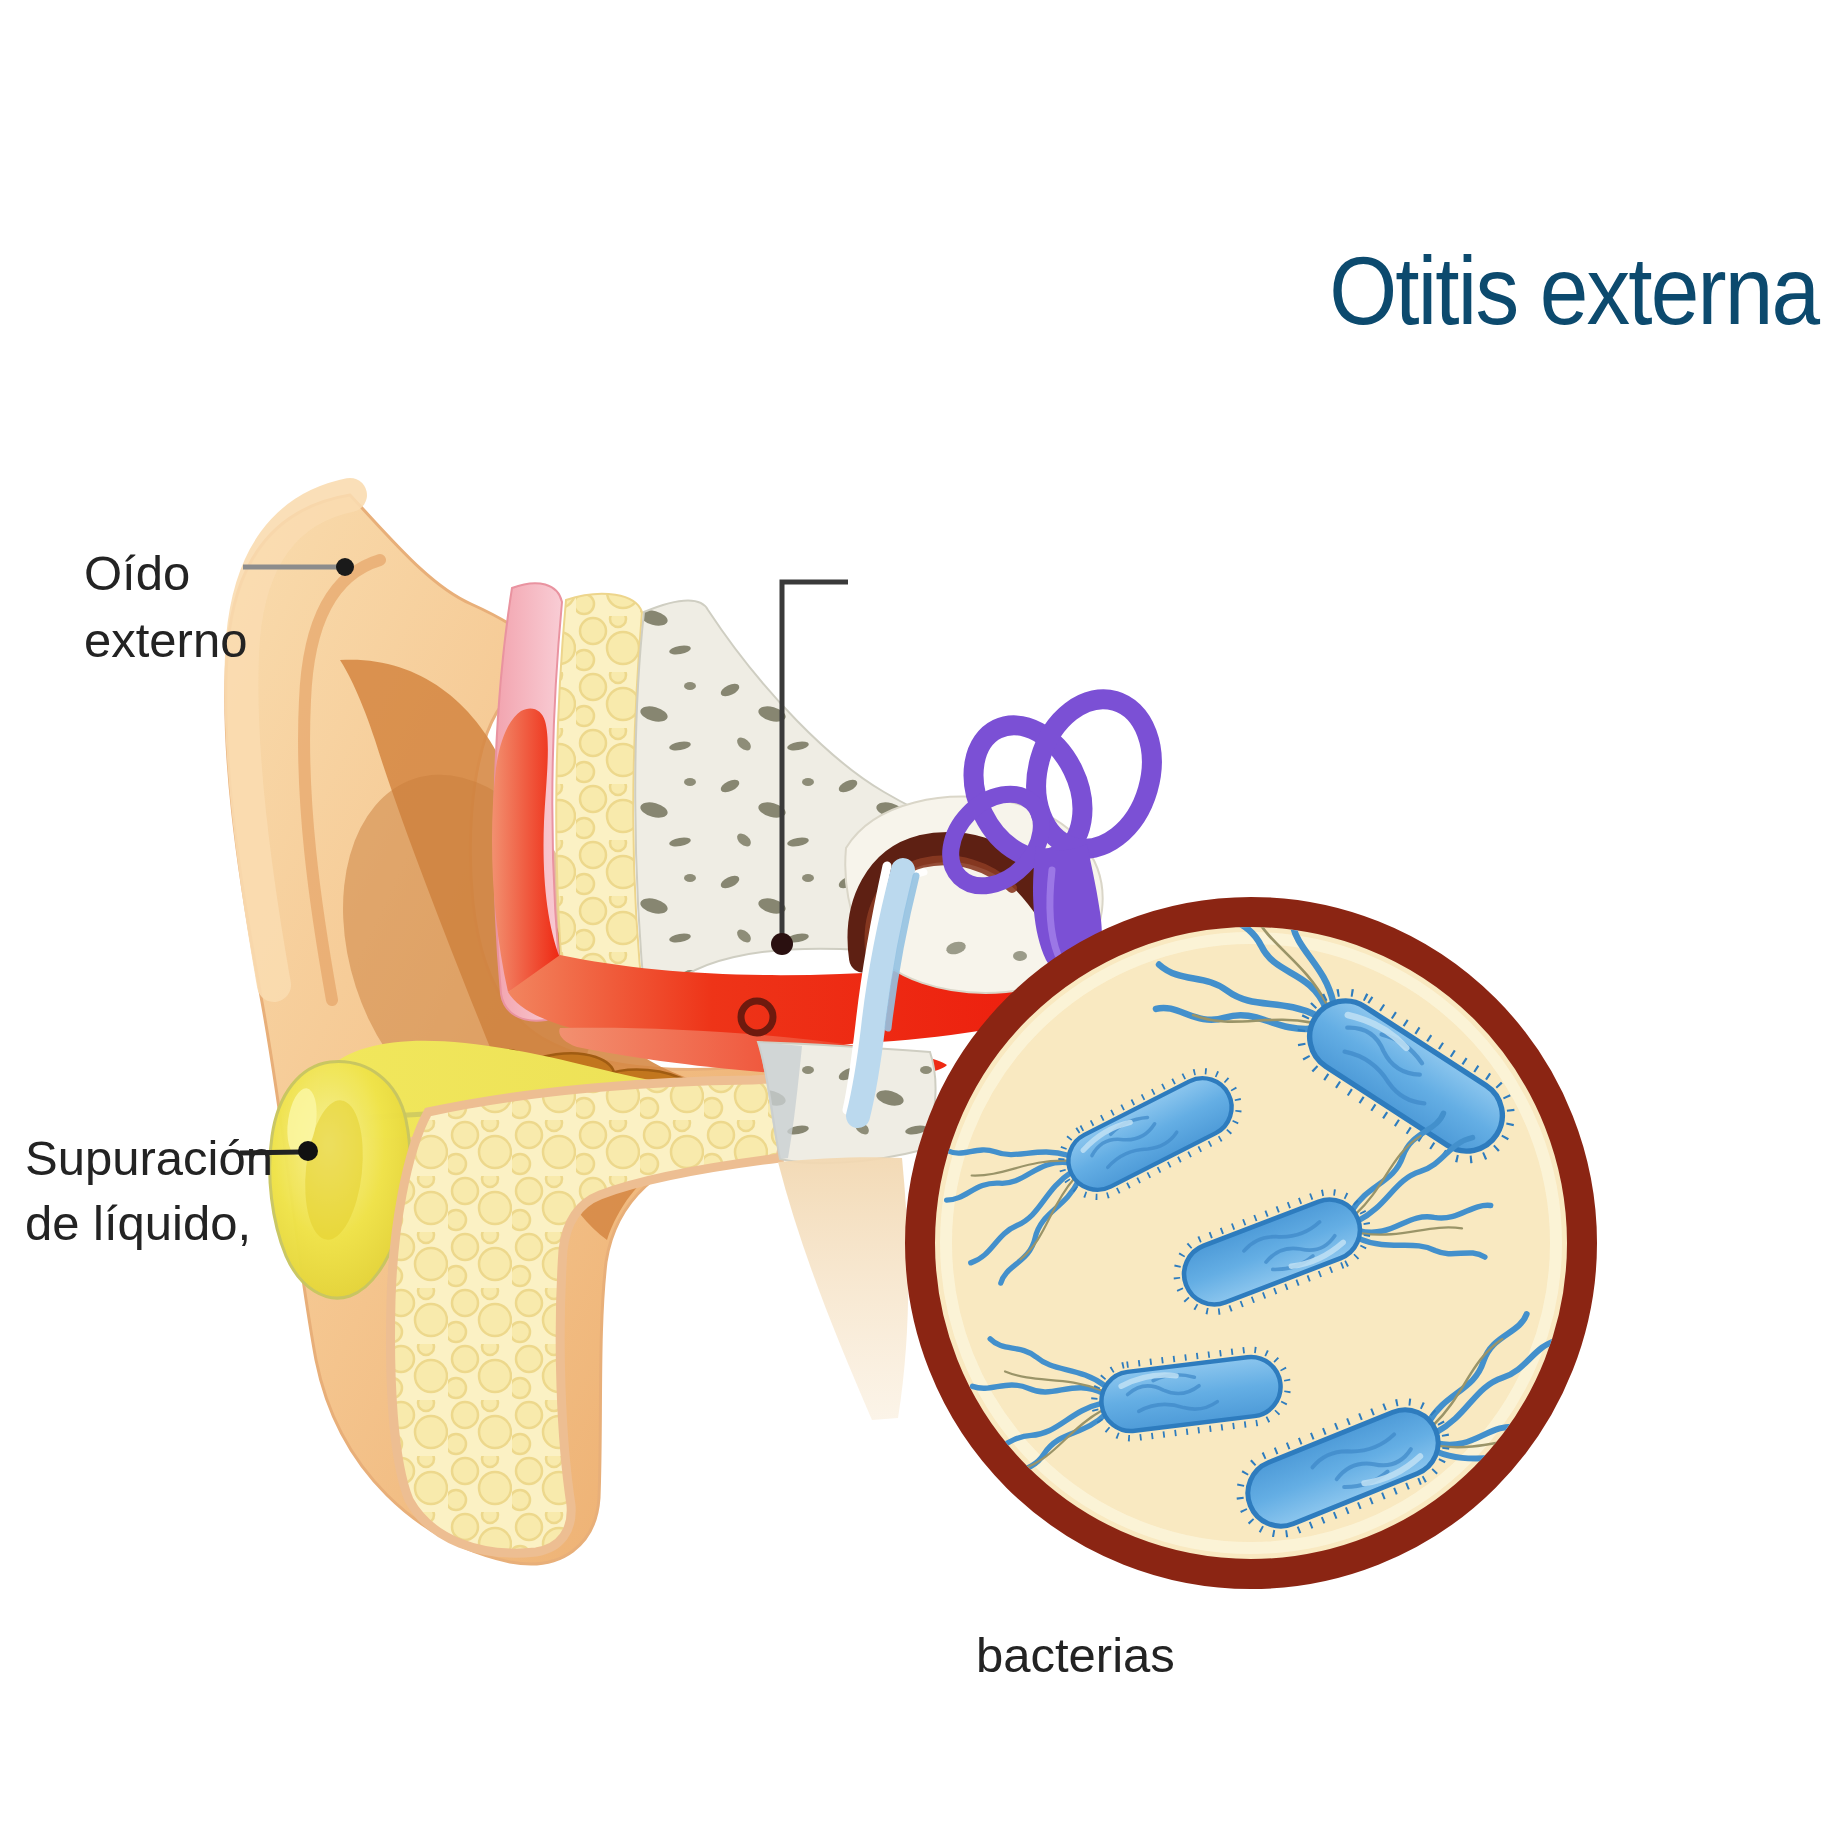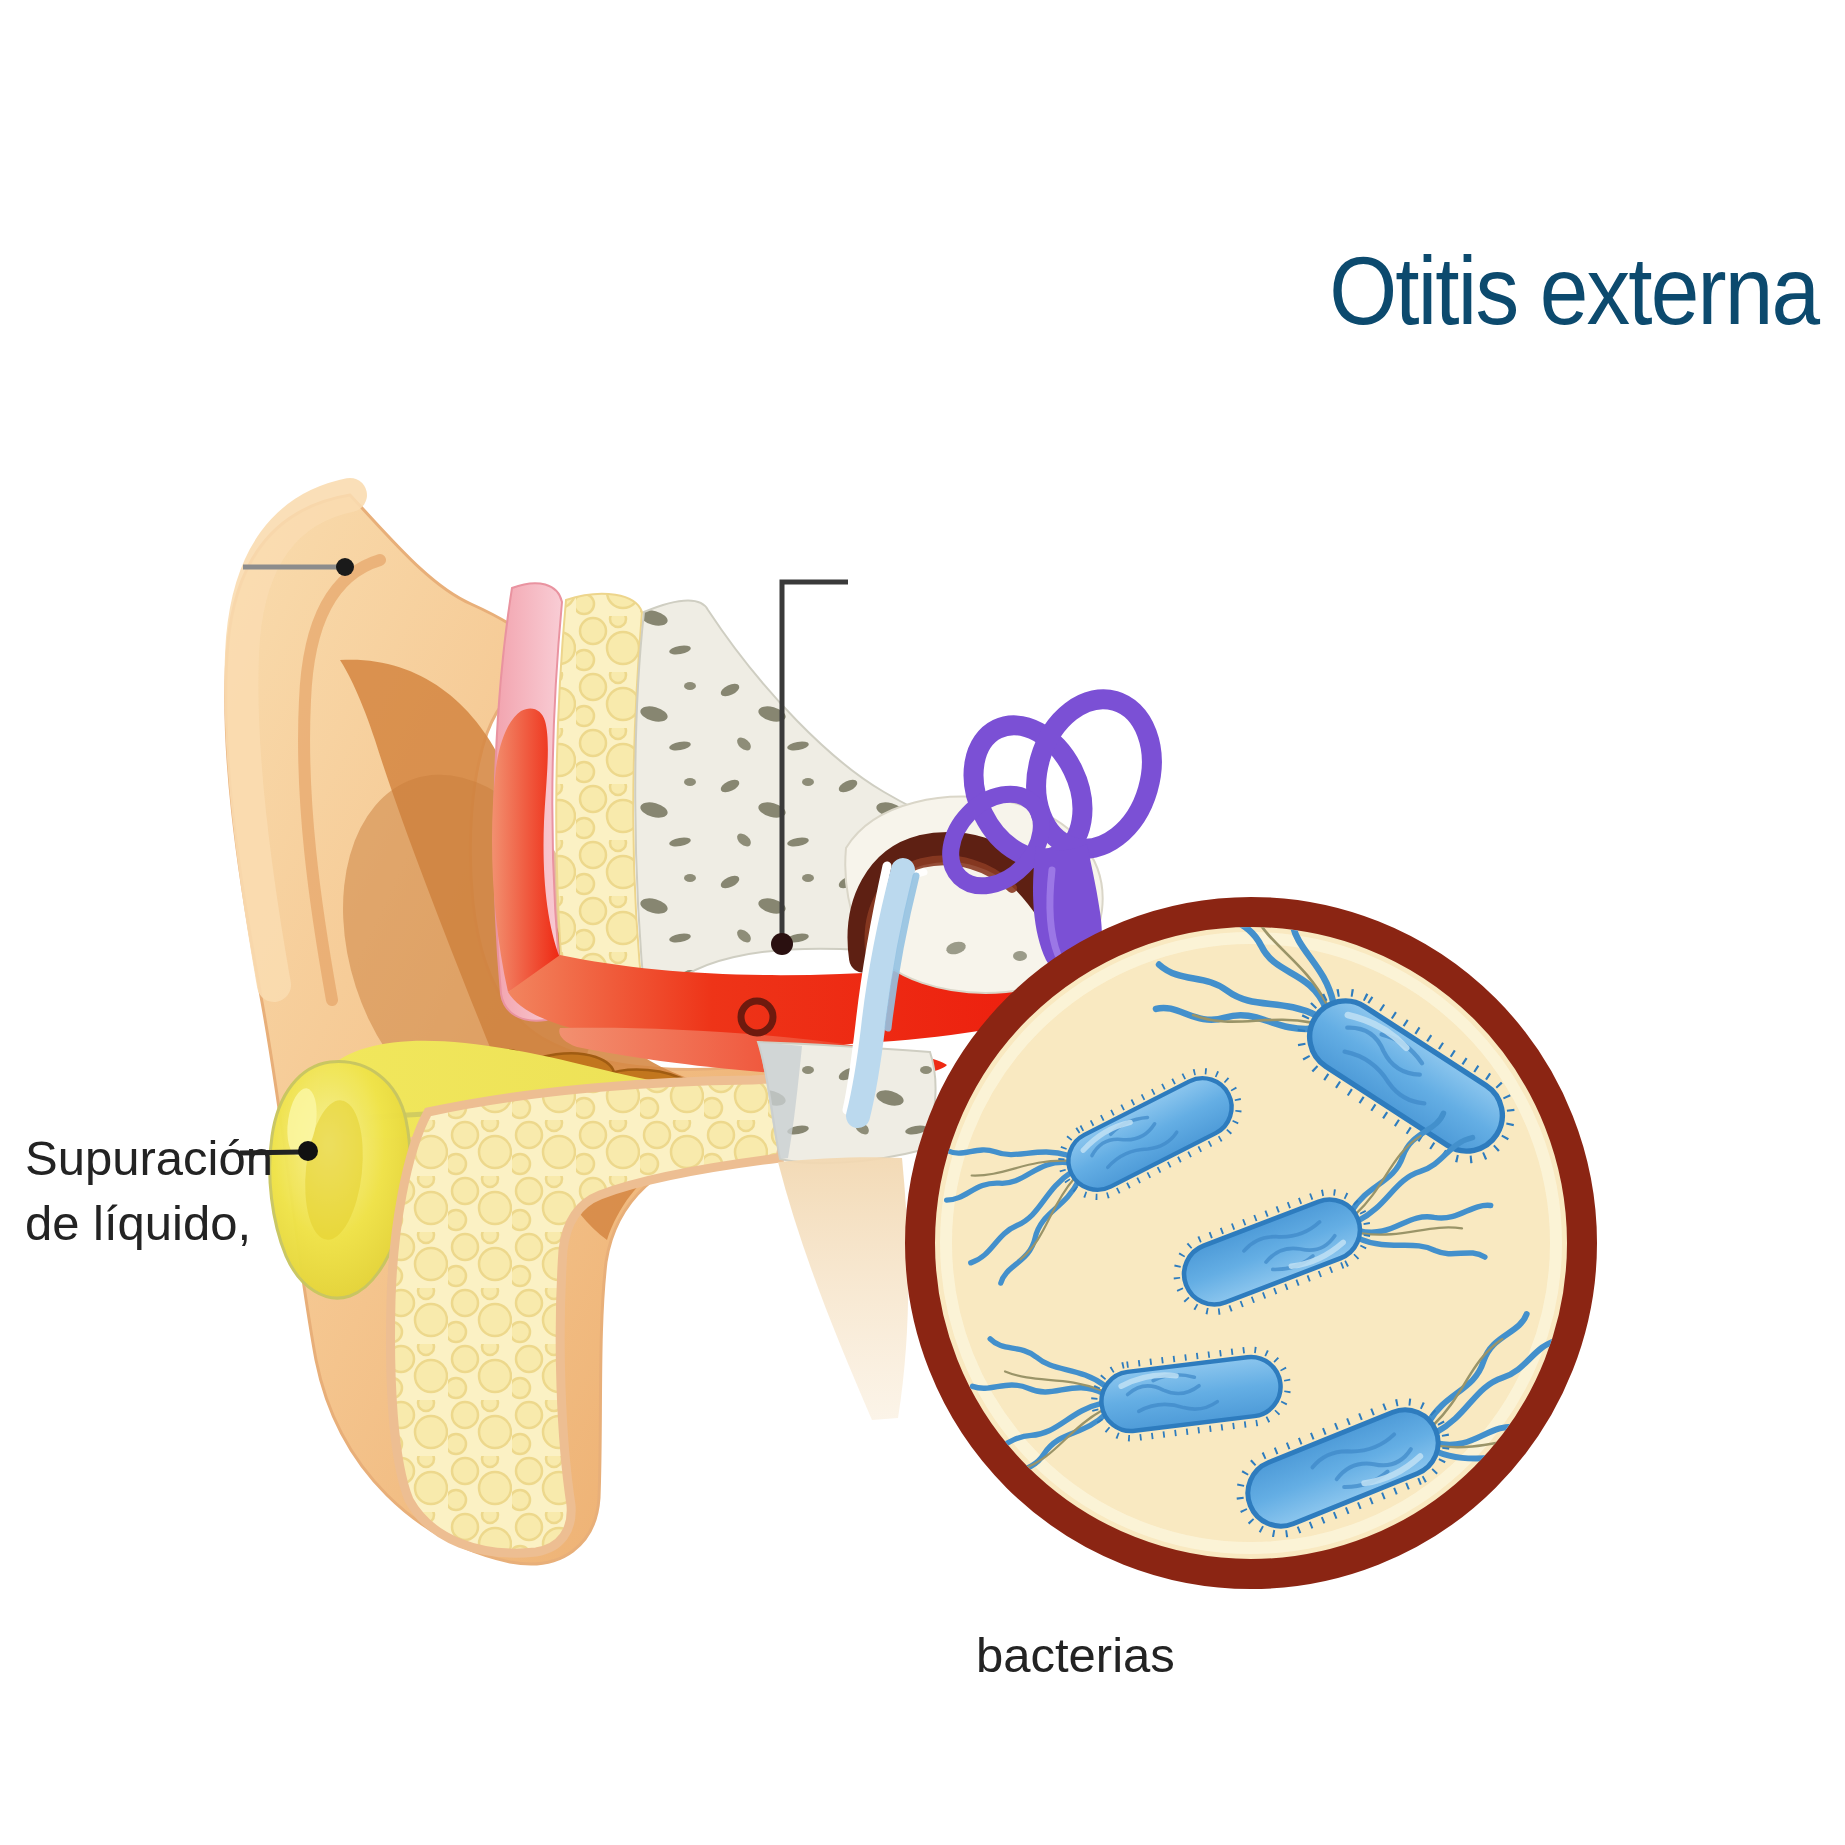--- a/index.html
+++ b/index.html
@@ -241,20 +241,24 @@
         <use href="#bact" transform="translate(1191,1394) rotate(-7) scale(0.90)"></use>
         <use href="#bact" transform="translate(1343,1468) rotate(158) scale(1.0)"></use>
       </g>
     </g>
   </svg>
 
   <div id="title">
     <span>Otitis externa</span>
   </div>
 
+  <div class="lbl" id="lbl-outer-ear">
+    <div>Oído</div>
+    <div>externo</div>
+  </div>
 
 
   <div class="lbl" id="lbl-supura">
     <div>Supuración</div>
     <div>de líquido,</div>
   </div>
 
   <div class="lbl" id="lbl-infec">
     <div>bacterias</div>
   </div>

